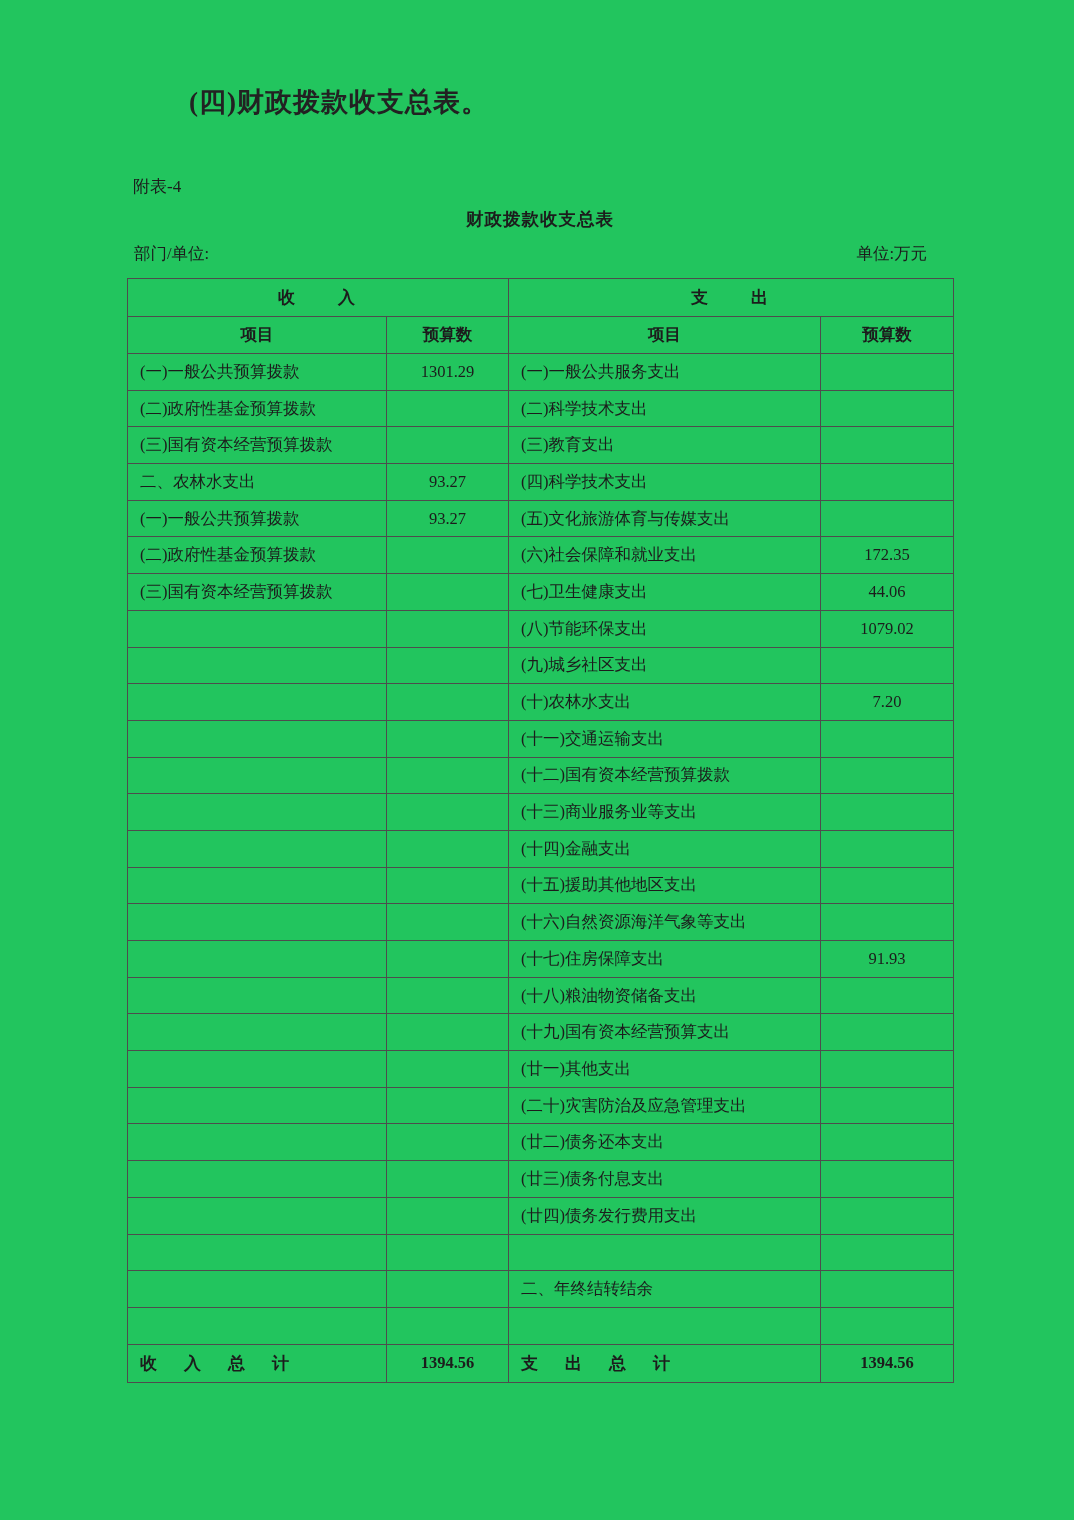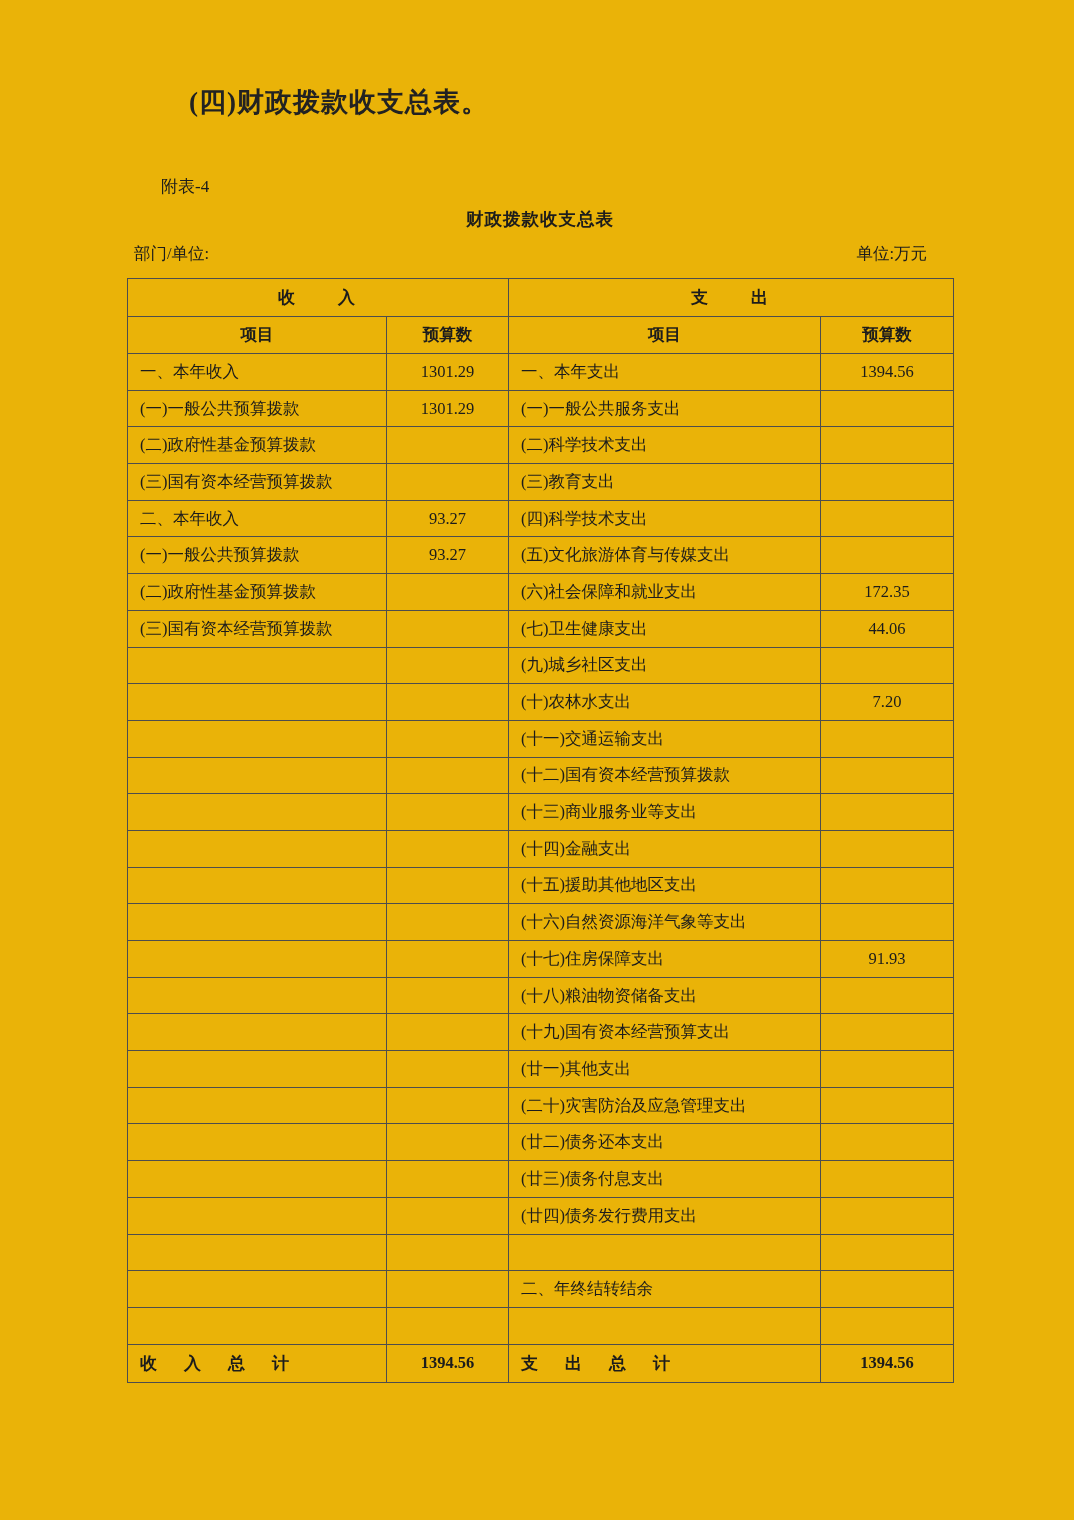--- a/index.html
+++ b/index.html
@@ -4,40 +4,39 @@
 <style>
   html, body {
     margin: 0;
     padding: 0;
     background: #ffffff;
   }
   .page {
     position: relative;
     width: 1074px;
     height: 1520px;
-    background: #eab308;
+    background: #22c55e;
     color: #1c1c1c;
     font-family: "Liberation Serif", "DejaVu Serif", serif;
     overflow: hidden;
   }
   .section-title {
     position: absolute;
     left: 189px;
     top: 84px;
     font-size: 27px;
     font-weight: 700;
     letter-spacing: 1px;
     color: #222222;
   }
   .appendix {
     position: absolute;
     left: 133px;
     top: 175px;
     font-size: 17px;
-    margin-left: 28px;
   }
   .table-title {
     position: absolute;
     left: 127px;
     top: 207px;
     width: 826px;
     text-align: center;
     font-size: 17.5px;
     font-weight: 700;
     letter-spacing: 1px;
@@ -135,45 +134,39 @@
       </tr>
       <tr class="h2">
         <th>项目</th>
         <th>预算数</th>
         <th>项目</th>
         <th>预算数</th>
       </tr>
     </thead>
     <tbody>
         <tr class="data-row">
-          <td class="item-cell">一、本年收入</td>
-          <td class="num-cell">1301.29</td>
-          <td class="item-cell">一、本年支出</td>
-          <td class="num-cell">1394.56</td>
-        </tr>
-        <tr class="data-row">
           <td class="item-cell">(一)一般公共预算拨款</td>
           <td class="num-cell">1301.29</td>
           <td class="item-cell">(一)一般公共服务支出</td>
           <td class="num-cell"></td>
         </tr>
         <tr class="data-row">
           <td class="item-cell">(二)政府性基金预算拨款</td>
           <td class="num-cell"></td>
           <td class="item-cell">(二)科学技术支出</td>
           <td class="num-cell"></td>
         </tr>
         <tr class="data-row">
           <td class="item-cell">(三)国有资本经营预算拨款</td>
           <td class="num-cell"></td>
           <td class="item-cell">(三)教育支出</td>
           <td class="num-cell"></td>
         </tr>
         <tr class="data-row">
-          <td class="item-cell">二、本年收入</td>
+          <td class="item-cell">二、农林水支出</td>
           <td class="num-cell">93.27</td>
           <td class="item-cell">(四)科学技术支出</td>
           <td class="num-cell"></td>
         </tr>
         <tr class="data-row">
           <td class="item-cell">(一)一般公共预算拨款</td>
           <td class="num-cell">93.27</td>
           <td class="item-cell">(五)文化旅游体育与传媒支出</td>
           <td class="num-cell"></td>
         </tr>
@@ -181,20 +174,26 @@
           <td class="item-cell">(二)政府性基金预算拨款</td>
           <td class="num-cell"></td>
           <td class="item-cell">(六)社会保障和就业支出</td>
           <td class="num-cell">172.35</td>
         </tr>
         <tr class="data-row">
           <td class="item-cell">(三)国有资本经营预算拨款</td>
           <td class="num-cell"></td>
           <td class="item-cell">(七)卫生健康支出</td>
           <td class="num-cell">44.06</td>
+        </tr>
+        <tr class="data-row">
+          <td class="item-cell"></td>
+          <td class="num-cell"></td>
+          <td class="item-cell">(八)节能环保支出</td>
+          <td class="num-cell">1079.02</td>
         </tr>
         <tr class="data-row">
           <td class="item-cell"></td>
           <td class="num-cell"></td>
           <td class="item-cell">(九)城乡社区支出</td>
           <td class="num-cell"></td>
         </tr>
         <tr class="data-row">
           <td class="item-cell"></td>
           <td class="num-cell"></td>

